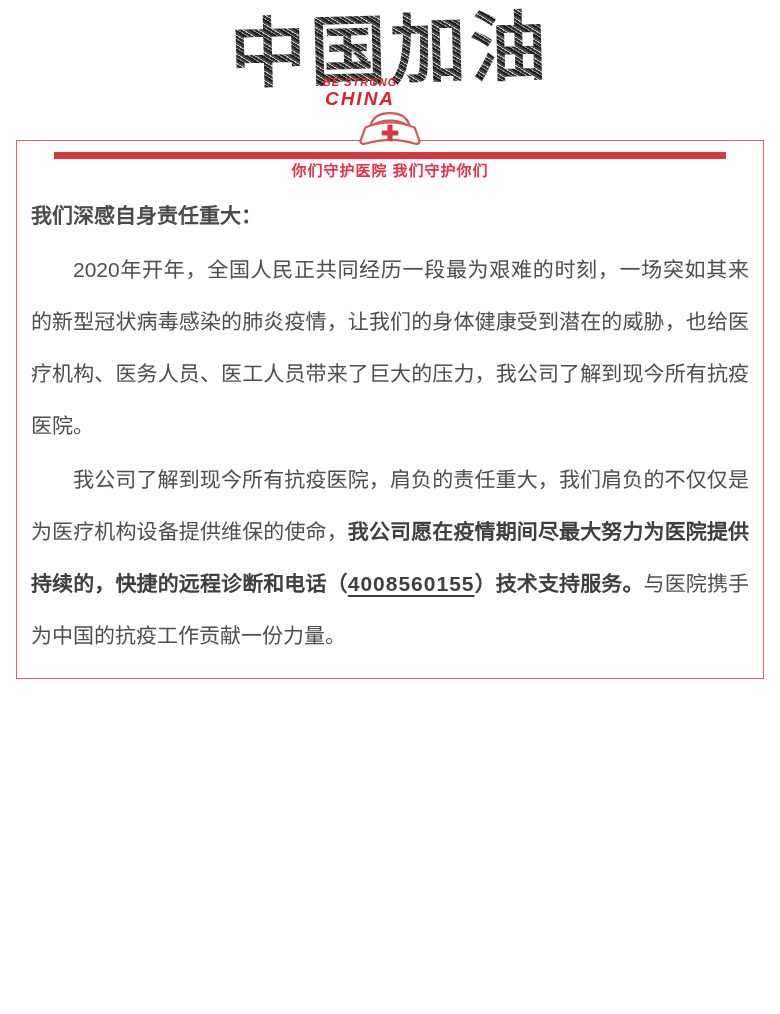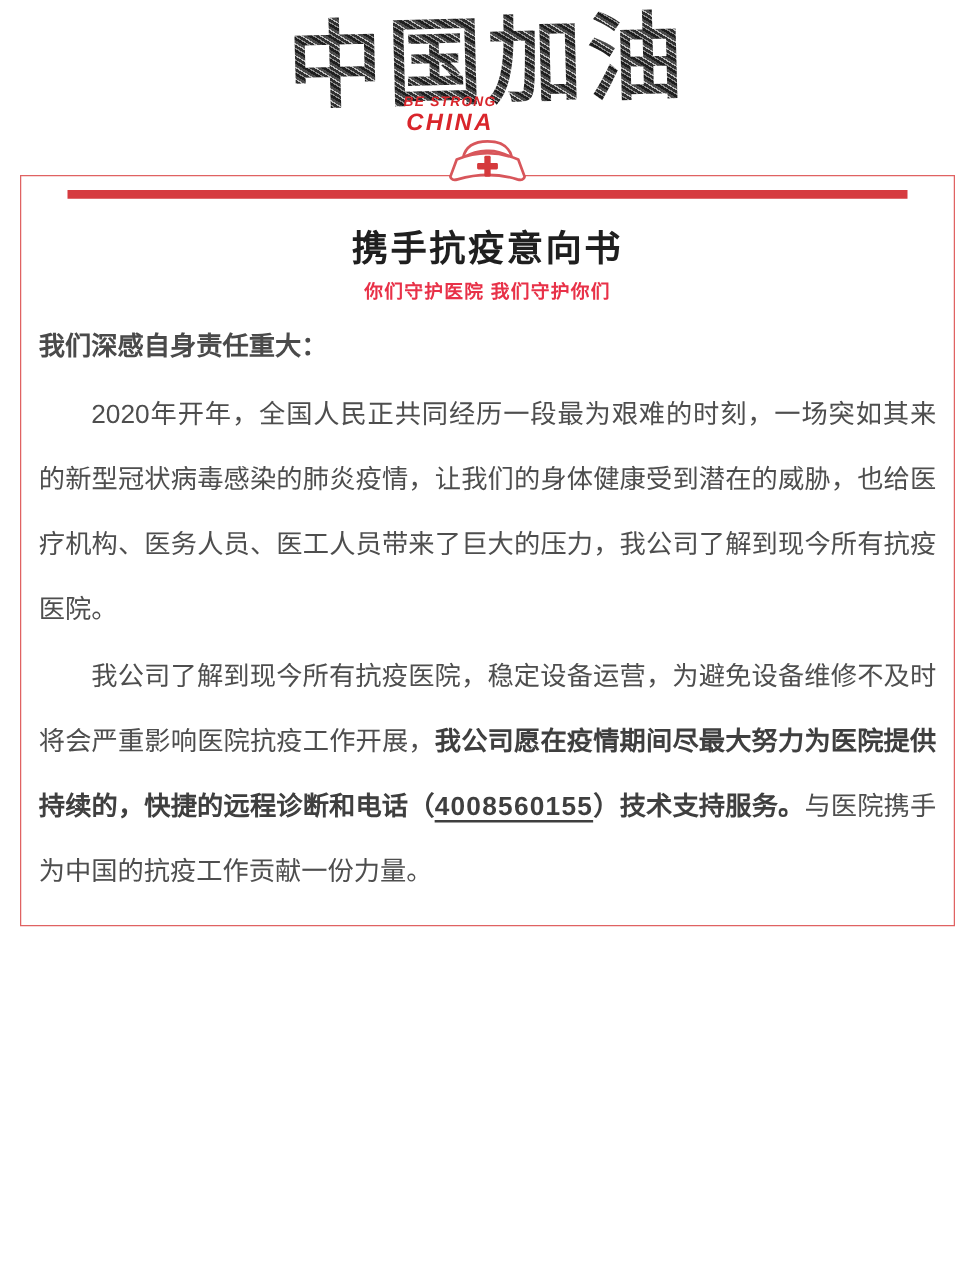--- a/index.html
+++ b/index.html
@@ -127,28 +127,27 @@
         </g>
         <g fill="#d5393c">
           <rect x="61.5" y="23" width="7" height="23" rx="1.5"></rect>
           <rect x="53.5" y="31" width="23" height="7" rx="1.5"></rect>
         </g>
       </svg>
     </div>
 
     <div class="redbar"></div>
 
-    <h1 class="title">携手抗疫意向书</h1>
 
     <div class="subtitle">你们守护医院 我们守护你们</div>
 
     <div class="letter-body">
 
       <p class="salutation">我们深感自身责任重大：</p>
 
       <p class="para">2020年开年，全国人民正共同经历一段最为艰难的时刻，一场突如其来的新型冠状病毒感染的肺炎疫情，让我们的身体健康受到潜在的威胁，也给医疗机构、医务人员、医工人员带来了巨大的压力，我公司了解到现今所有抗疫医院。</p>
 
 
-      <p class="para"><span>我公司了解到现今所有抗疫医院，稳定设备运营，为避免设备维修不及时将会严重影响医院抗疫工作开展，</span><b><span>我公司愿在疫情期间尽最大努力为医院提供持续的，快捷的远程诊断和电话（</span><span class="phone">4008560155</span><span>）技术支持服务。</span></b><span>与医院携手为中国的抗疫工作贡献一份力量。</span></p>
+      <p class="para"><span>我公司了解到现今所有抗疫医院，肩负的责任重大，我们肩负的不仅仅是为医疗机构设备提供维保的使命，</span><b><span>我公司愿在疫情期间尽最大努力为医院提供持续的，快捷的远程诊断和电话（</span><span class="phone">4008560155</span><span>）技术支持服务。</span></b><span>与医院携手为中国的抗疫工作贡献一份力量。</span></p>
 
     </div>
   </div>
 </div>
 
 </body></html>

